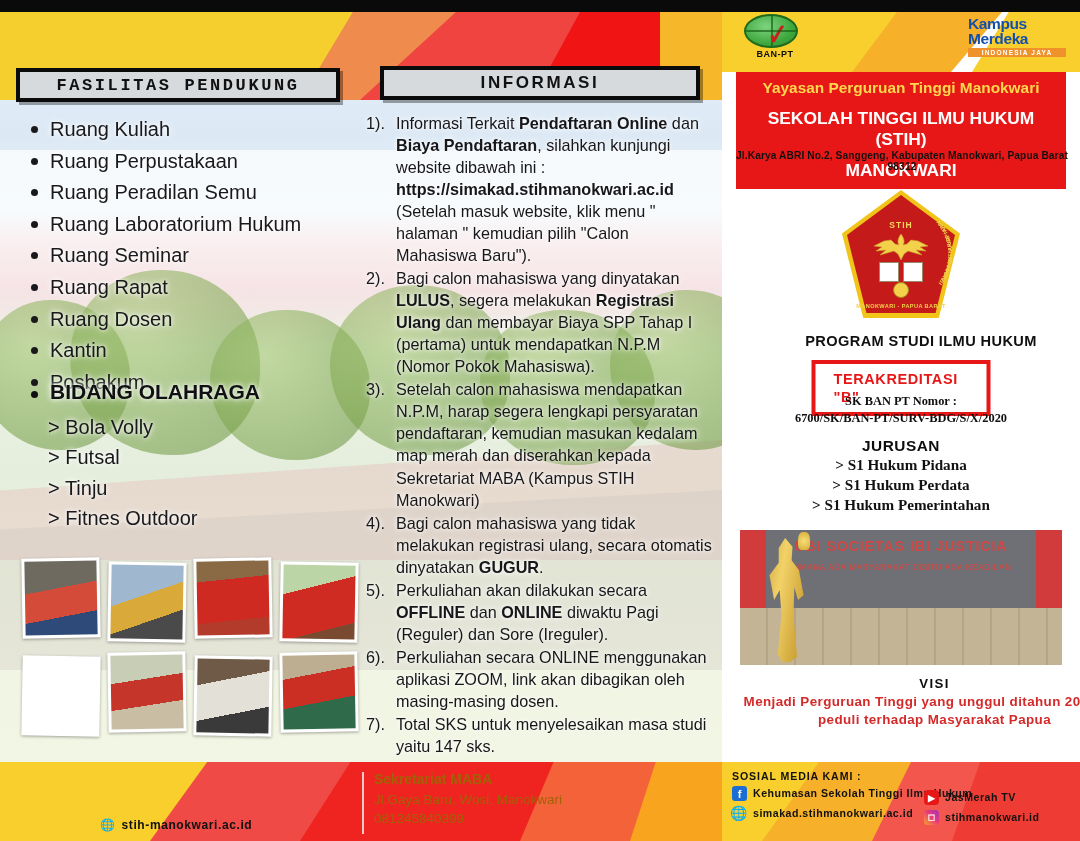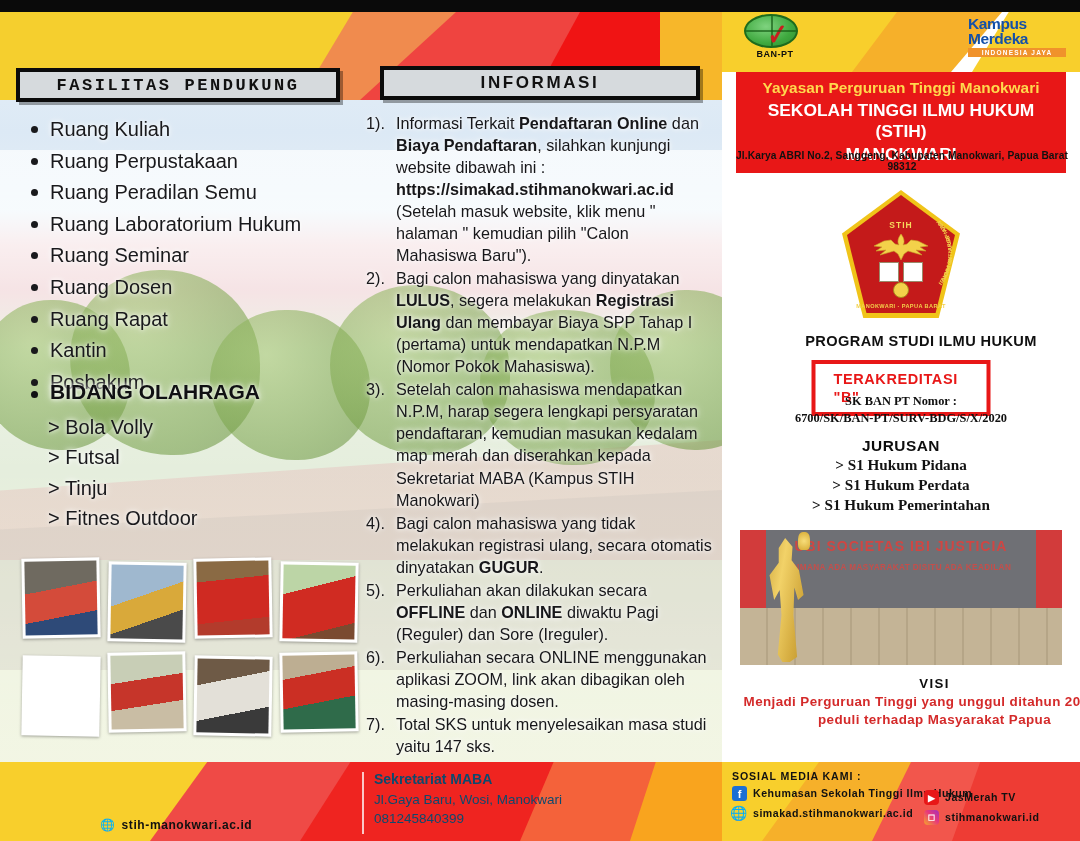--- a/index.html
+++ b/index.html
@@ -98,21 +98,21 @@
   #informasi .it{
     position:relative; padding-left:30px; margin-bottom:1px;
     font-size:16.2px; line-height:1.36; color:#17171a;
     text-shadow:0 0 4px rgba(255,255,255,.95), 0 0 9px rgba(255,255,255,.85);
   }
   #informasi .it .num{ position:absolute; left:0; top:0; font-size:16.2px; }
   #informasi b{ font-weight:bold; }
 
   
   #sekretariat{ position:absolute; left:374px; top:770px; width:300px; z-index:25;
-     color:#0c4a6e; font-size:13.5px; line-height:1.42; }
+     color:#a16207; font-size:13.5px; line-height:1.42; }
   #sekretariat .t{ font-weight:bold; font-size:14px; }
   #leftweb{ position:absolute; left:100px; top:818px; z-index:25; display:flex;
      align-items:center; gap:6px; font-size:12px; font-weight:bold; color:#101010;
      letter-spacing:.6px;}
   .vsep{ position:absolute; left:362px; top:772px; width:2px; height:62px;
      background:rgba(255,255,255,.75); z-index:25;}
 
   
   #rightpanel{ position:absolute; left:722px; top:0; width:358px; height:841px;
      background:#fff; overflow:hidden; }
@@ -136,21 +136,21 @@
   #kampus .k1{ font-size:15.5px; font-weight:bold; color:#1450a8; line-height:.98;
      letter-spacing:-.4px; }
   #kampus .k2{ font-size:15.5px; font-weight:bold; color:#1450a8; line-height:1;
      letter-spacing:-.4px; }
   #kampus .k3{ margin-top:1px; background:#f0922b; color:#fff; font-size:6.5px;
      font-weight:bold; letter-spacing:1.2px; text-align:center; padding:1px 0; }
 
   #titleblock{ position:absolute; left:14px; top:72px; width:330px; background:#e81717;
      padding:7px 8px 9px; text-align:center; }
   #titleblock .t1{ color:#ffd84d; font-size:15.4px; font-weight:bold; line-height:1.22; }
-  #titleblock .t2{ color:#fff; font-size:17.4px; font-weight:bold; line-height:1.2; margin-top:2px;}
+  #titleblock .t2{ color:#fff; font-size:17.4px; font-weight:bold; line-height:1.2; margin-top:10px;}
   #address{ position:absolute; left:10px; top:150px; width:340px; text-align:center;
      font-size:10.2px; font-weight:bold; color:#111; letter-spacing:.1px; }
 
   
   #stihlogo{ position:absolute; left:50%; top:190px; transform:translateX(-50%);
      width:118px; height:128px; }
   .pent{ position:absolute; inset:0;
      clip-path:polygon(50% 0%,100% 34%,82% 100%,18% 100%,0% 34%); }
   .pent-o{ background:#f0c419; }
   .pent-i{ inset:5px; background:#c41a1a; }
@@ -253,22 +253,22 @@
 
     <div class="hdrbox" id="box-fasilitas">
       <span>FASILITAS PENDUKUNG</span>
     </div>
     <ul id="fasilitas-list">
       <li>Ruang Kuliah</li>
       <li>Ruang Perpustakaan</li>
       <li>Ruang Peradilan Semu</li>
       <li>Ruang Laboratorium Hukum</li>
       <li>Ruang Seminar</li>
+      <li>Ruang Rapat</li>
       <li>Ruang Dosen</li>
-      <li>Ruang Rapat</li>
       <li>Kantin</li>
       <li>Posbakum</li>
     </ul>
 
     <div id="olahraga-head">BIDANG OLAHRAGA</div>
     <ul id="olahraga-list">
       <li>&gt; Bola Volly</li>
       <li>&gt; Futsal</li>
       <li>&gt; Tinju</li>
       <li>&gt; Fitnes Outdoor</li>

